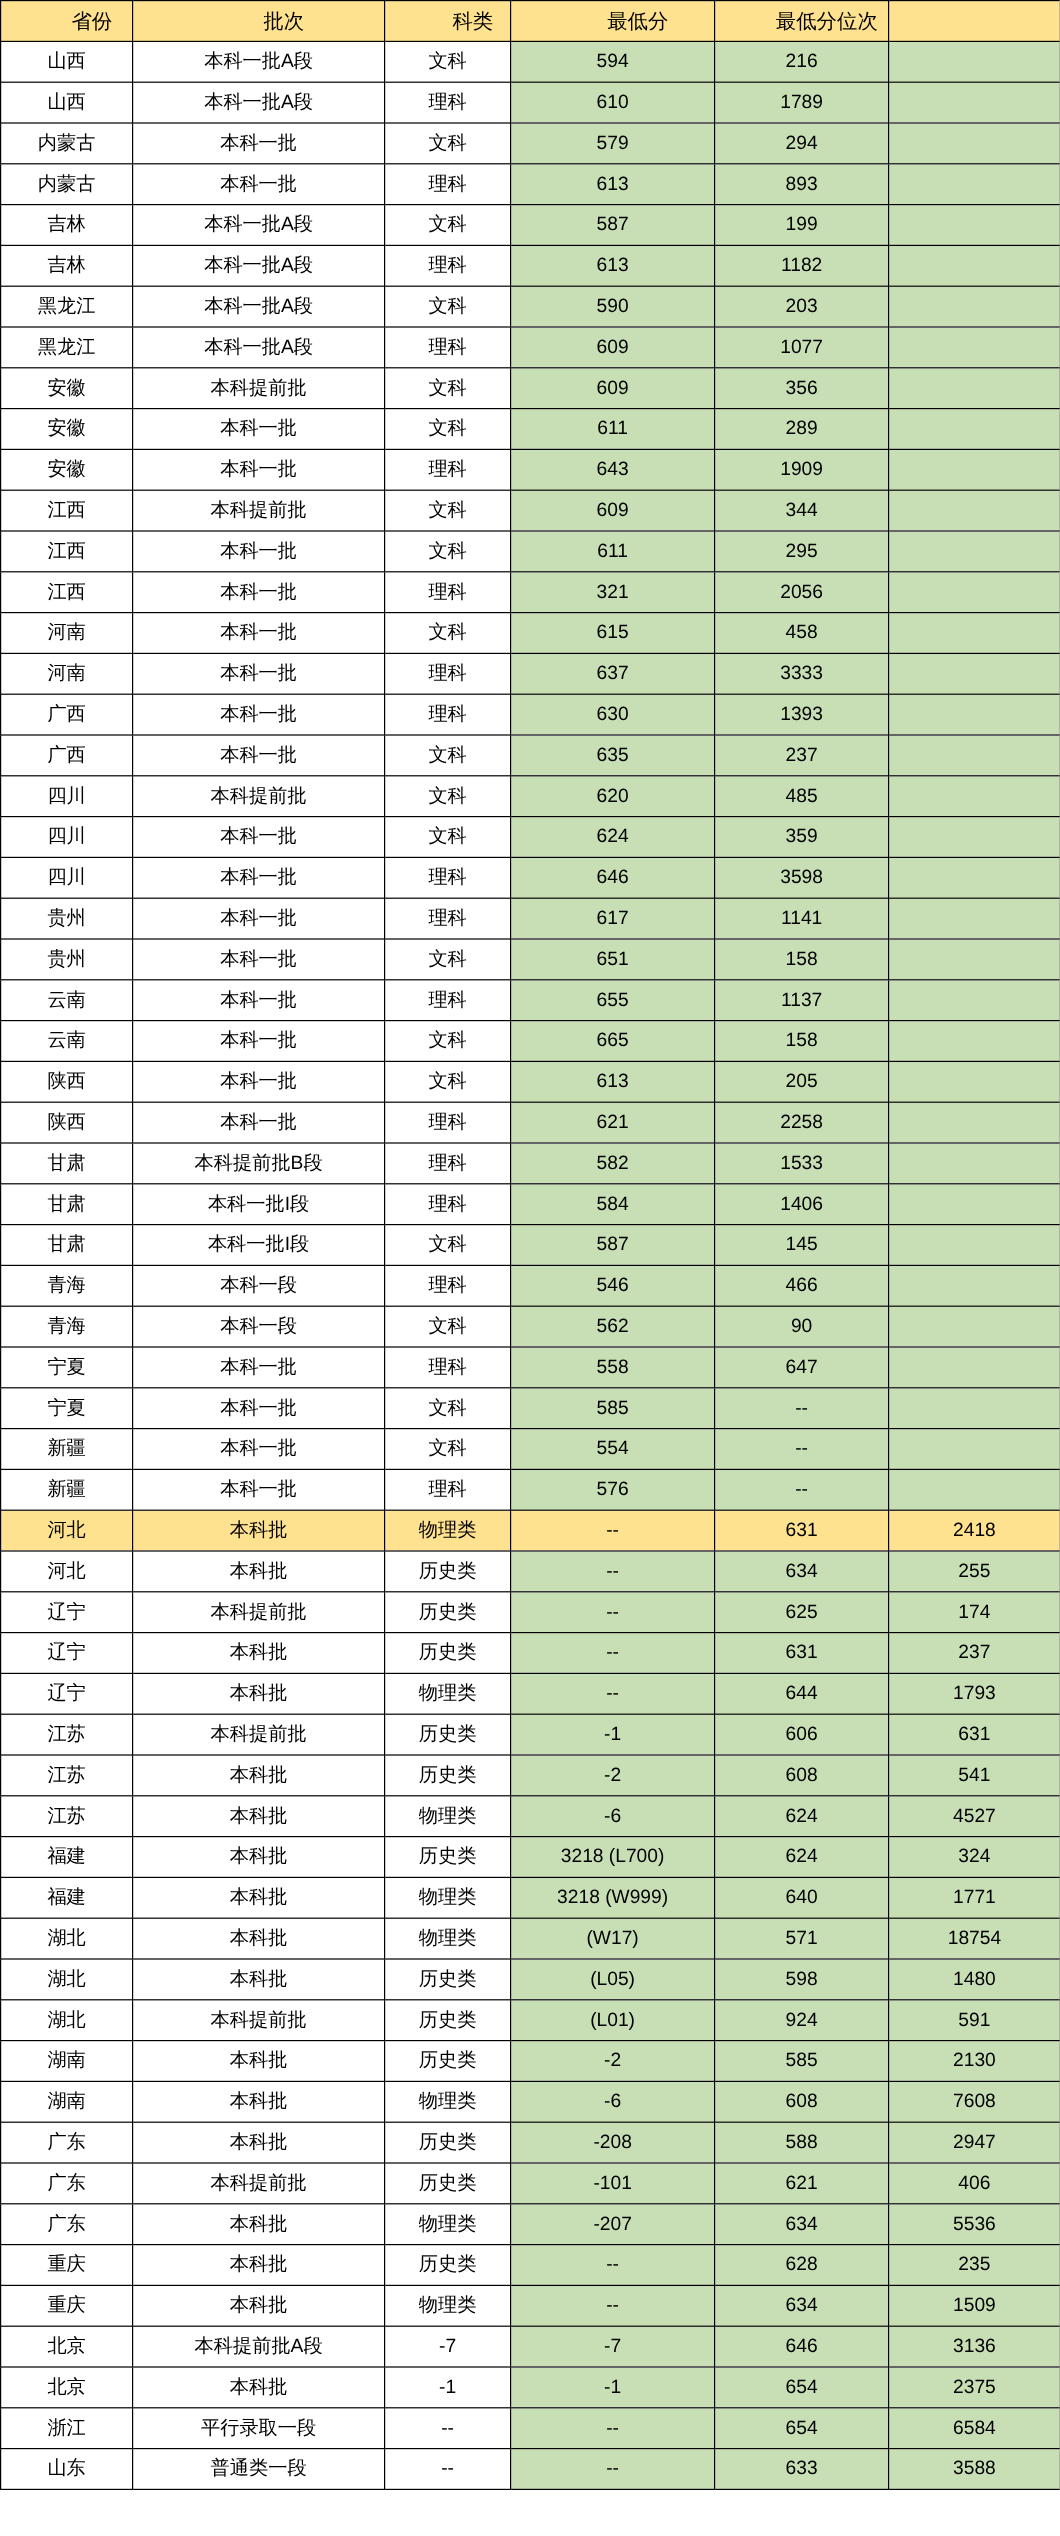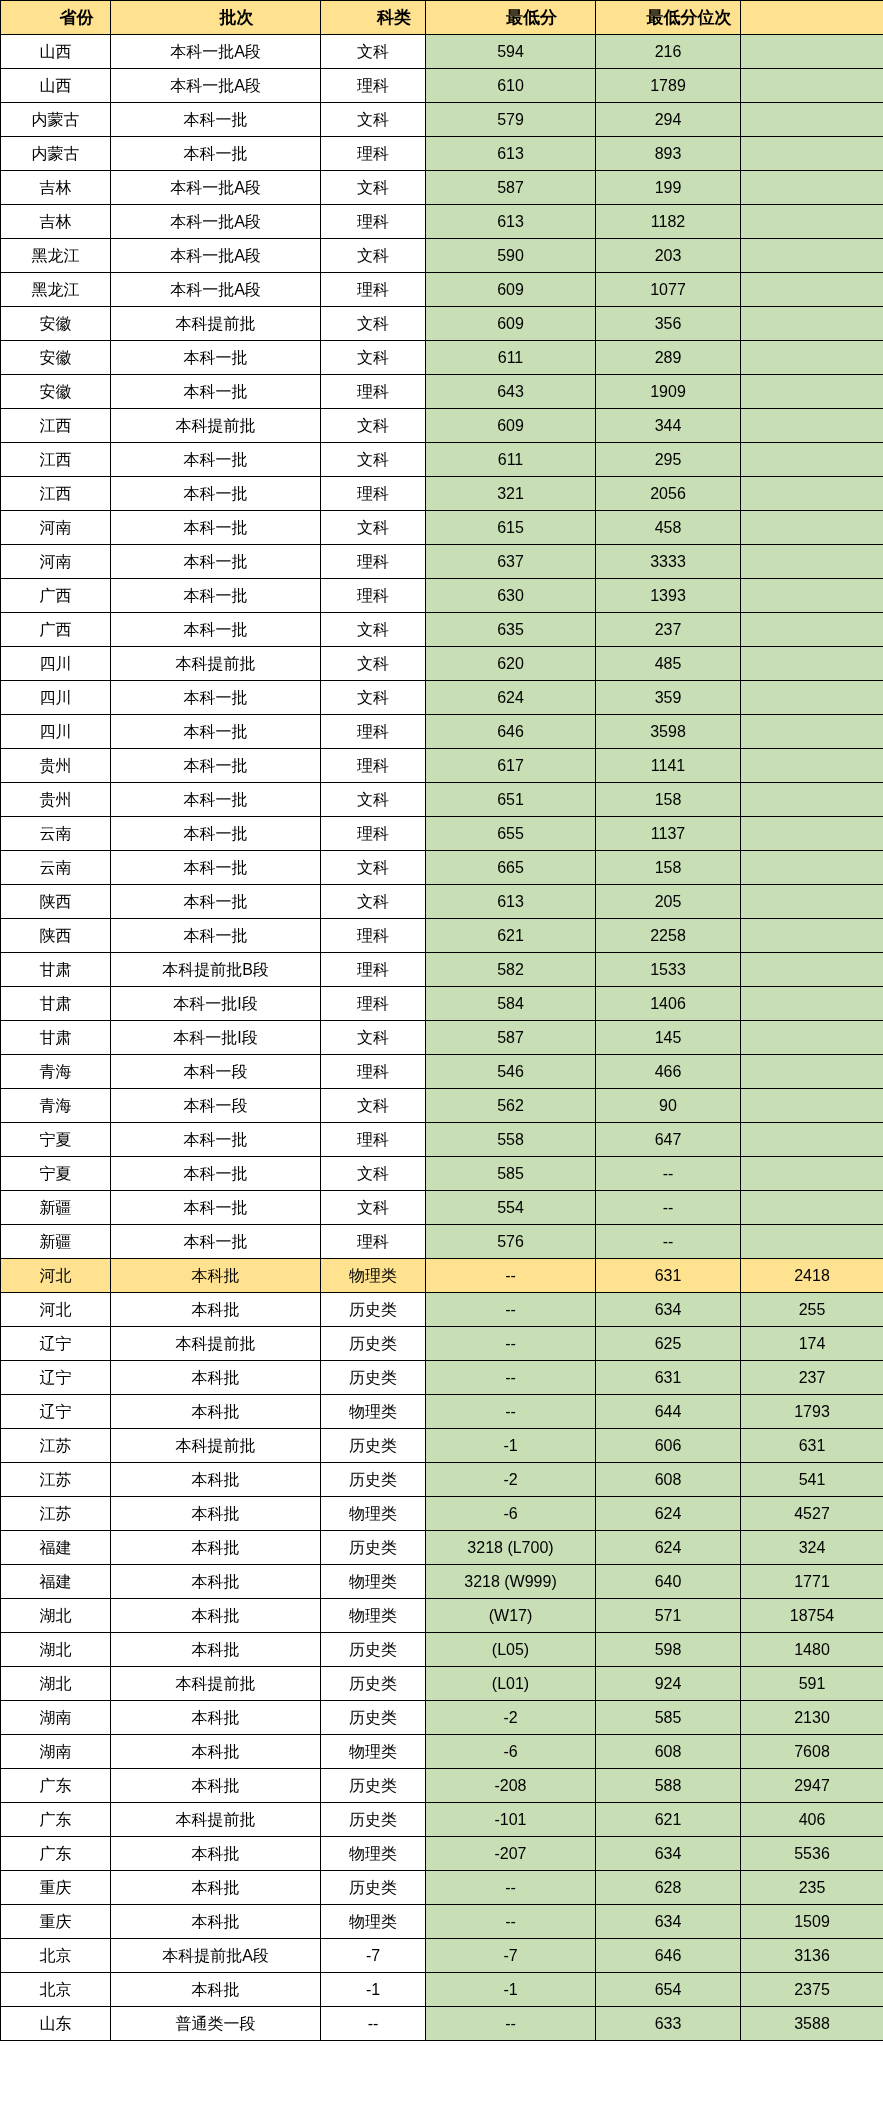--- a/index.html
+++ b/index.html
@@ -29,21 +29,21 @@
     padding:0 2px;
     text-align:center;
     vertical-align:middle;
     font-size:16px;
     line-height:33px;
     white-space:nowrap;
     overflow:hidden;
   }
   .score-table thead th{
     background:var(--yellow);
-    font-weight:700;
+    font-weight:400;
     font-size:17px;
     padding-left:44px;
   }
   .score-table td.plain{background:#ffffff;font-weight:500;}
   .score-table td.score{background:var(--green);font-weight:500;}
   .score-table tr.highlight td{background:var(--yellow);}
 </style>
 </head>
 <body>
 
@@ -525,20 +525,28 @@
       </tr>
       <tr>
         <td class="plain">北京</td>
         <td class="plain">本科批</td>
         <td class="plain">-1</td>
         <td class="score">-1</td>
         <td class="score">654</td>
         <td class="score">2375</td>
       </tr>
       <tr>
+        <td class="plain">浙江</td>
+        <td class="plain">平行录取一段</td>
+        <td class="plain">--</td>
+        <td class="score">--</td>
+        <td class="score">654</td>
+        <td class="score">6584</td>
+      </tr>
+      <tr>
         <td class="plain">山东</td>
         <td class="plain">普通类一段</td>
         <td class="plain">--</td>
         <td class="score">--</td>
         <td class="score">633</td>
         <td class="score">3588</td>
       </tr>
     </tbody>
 </table>
 

